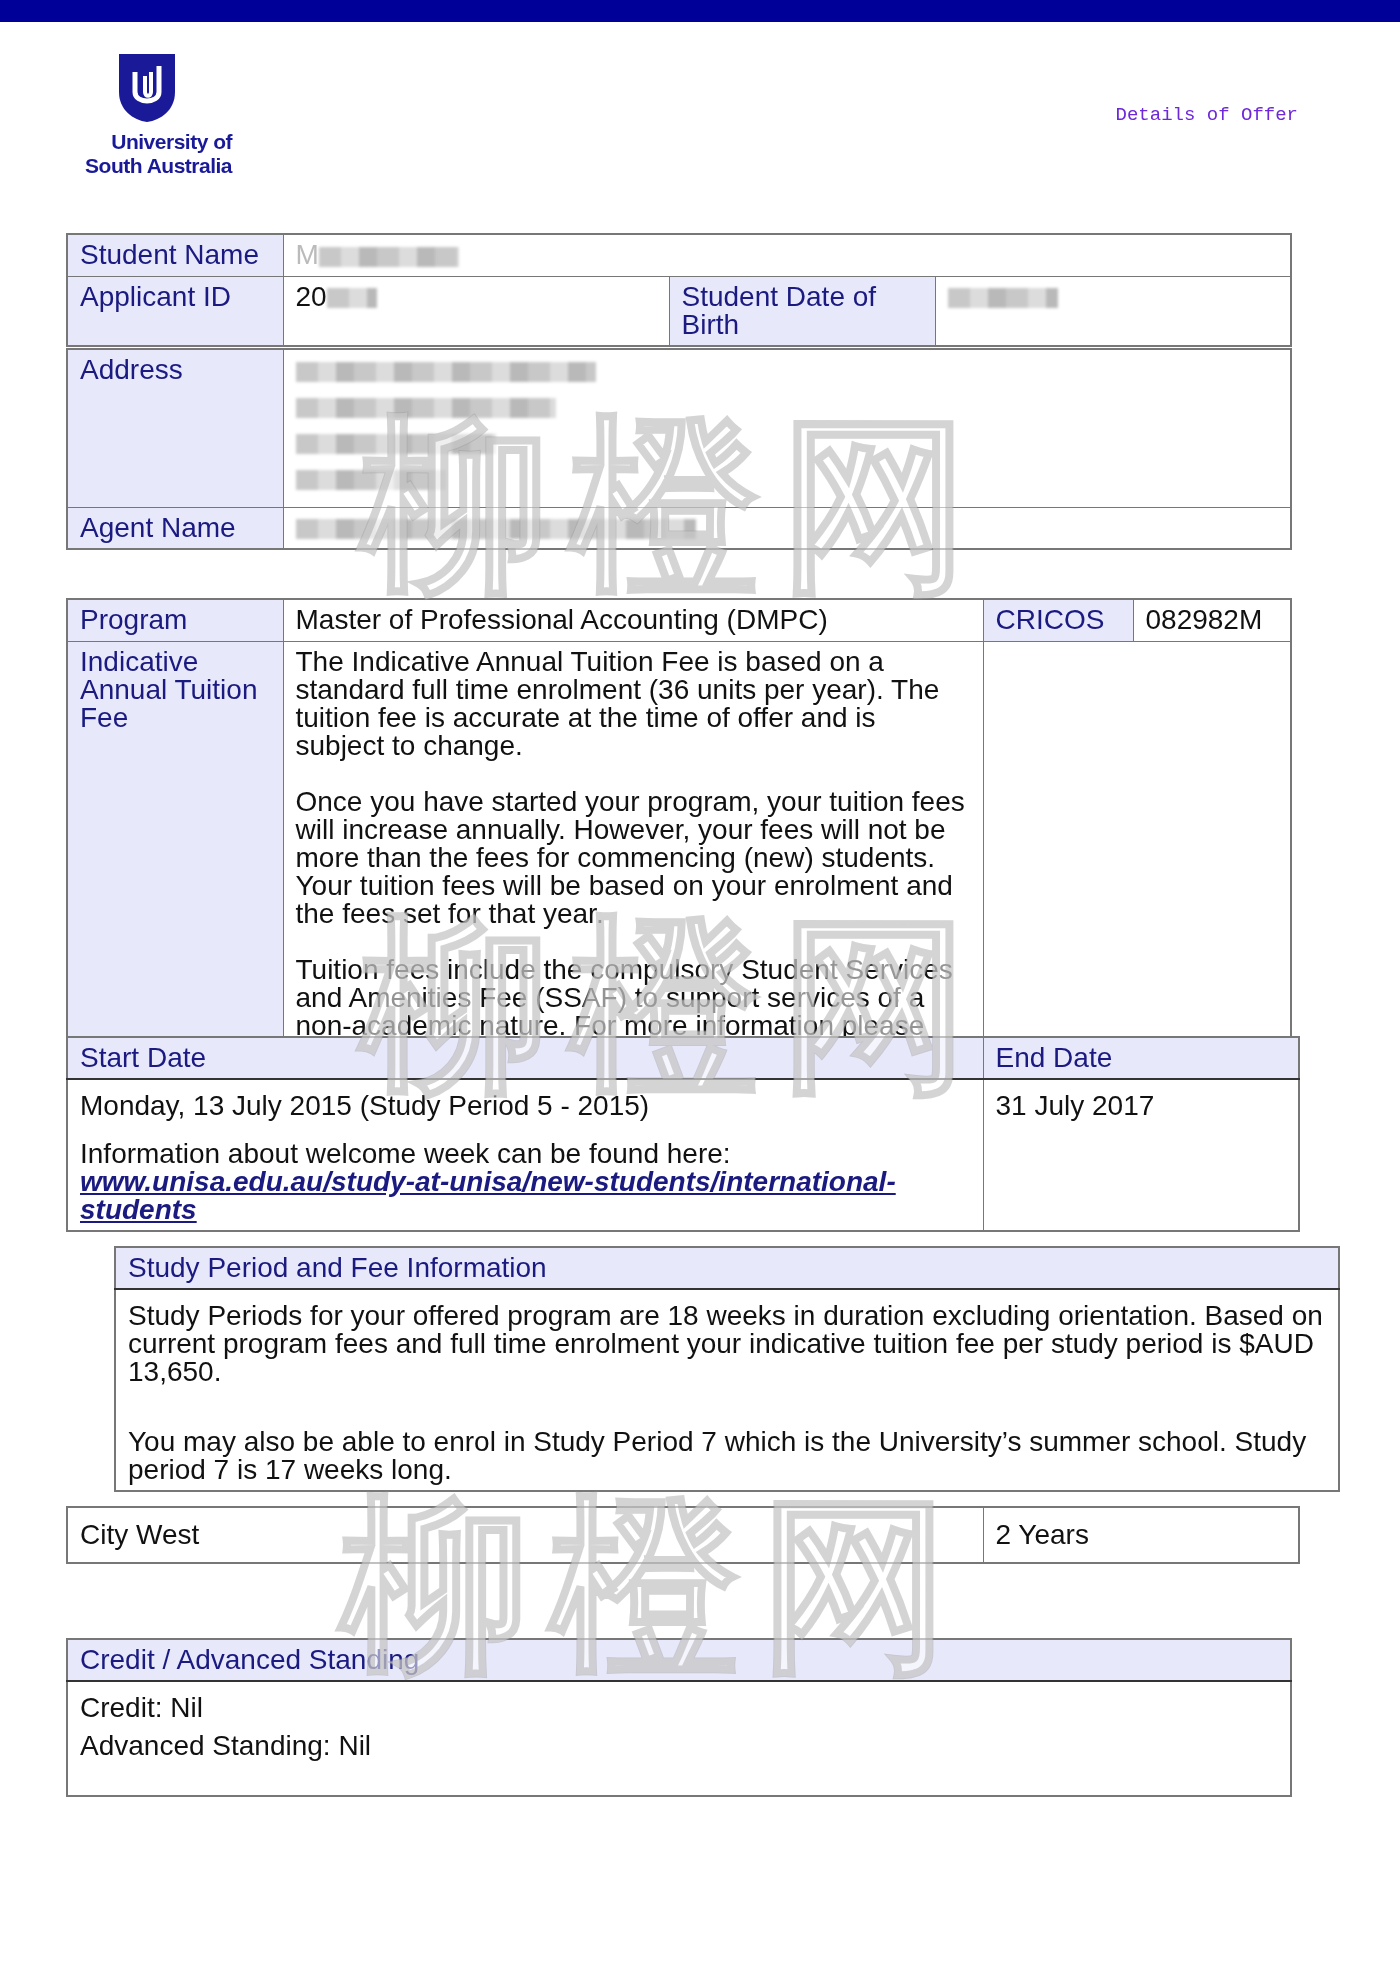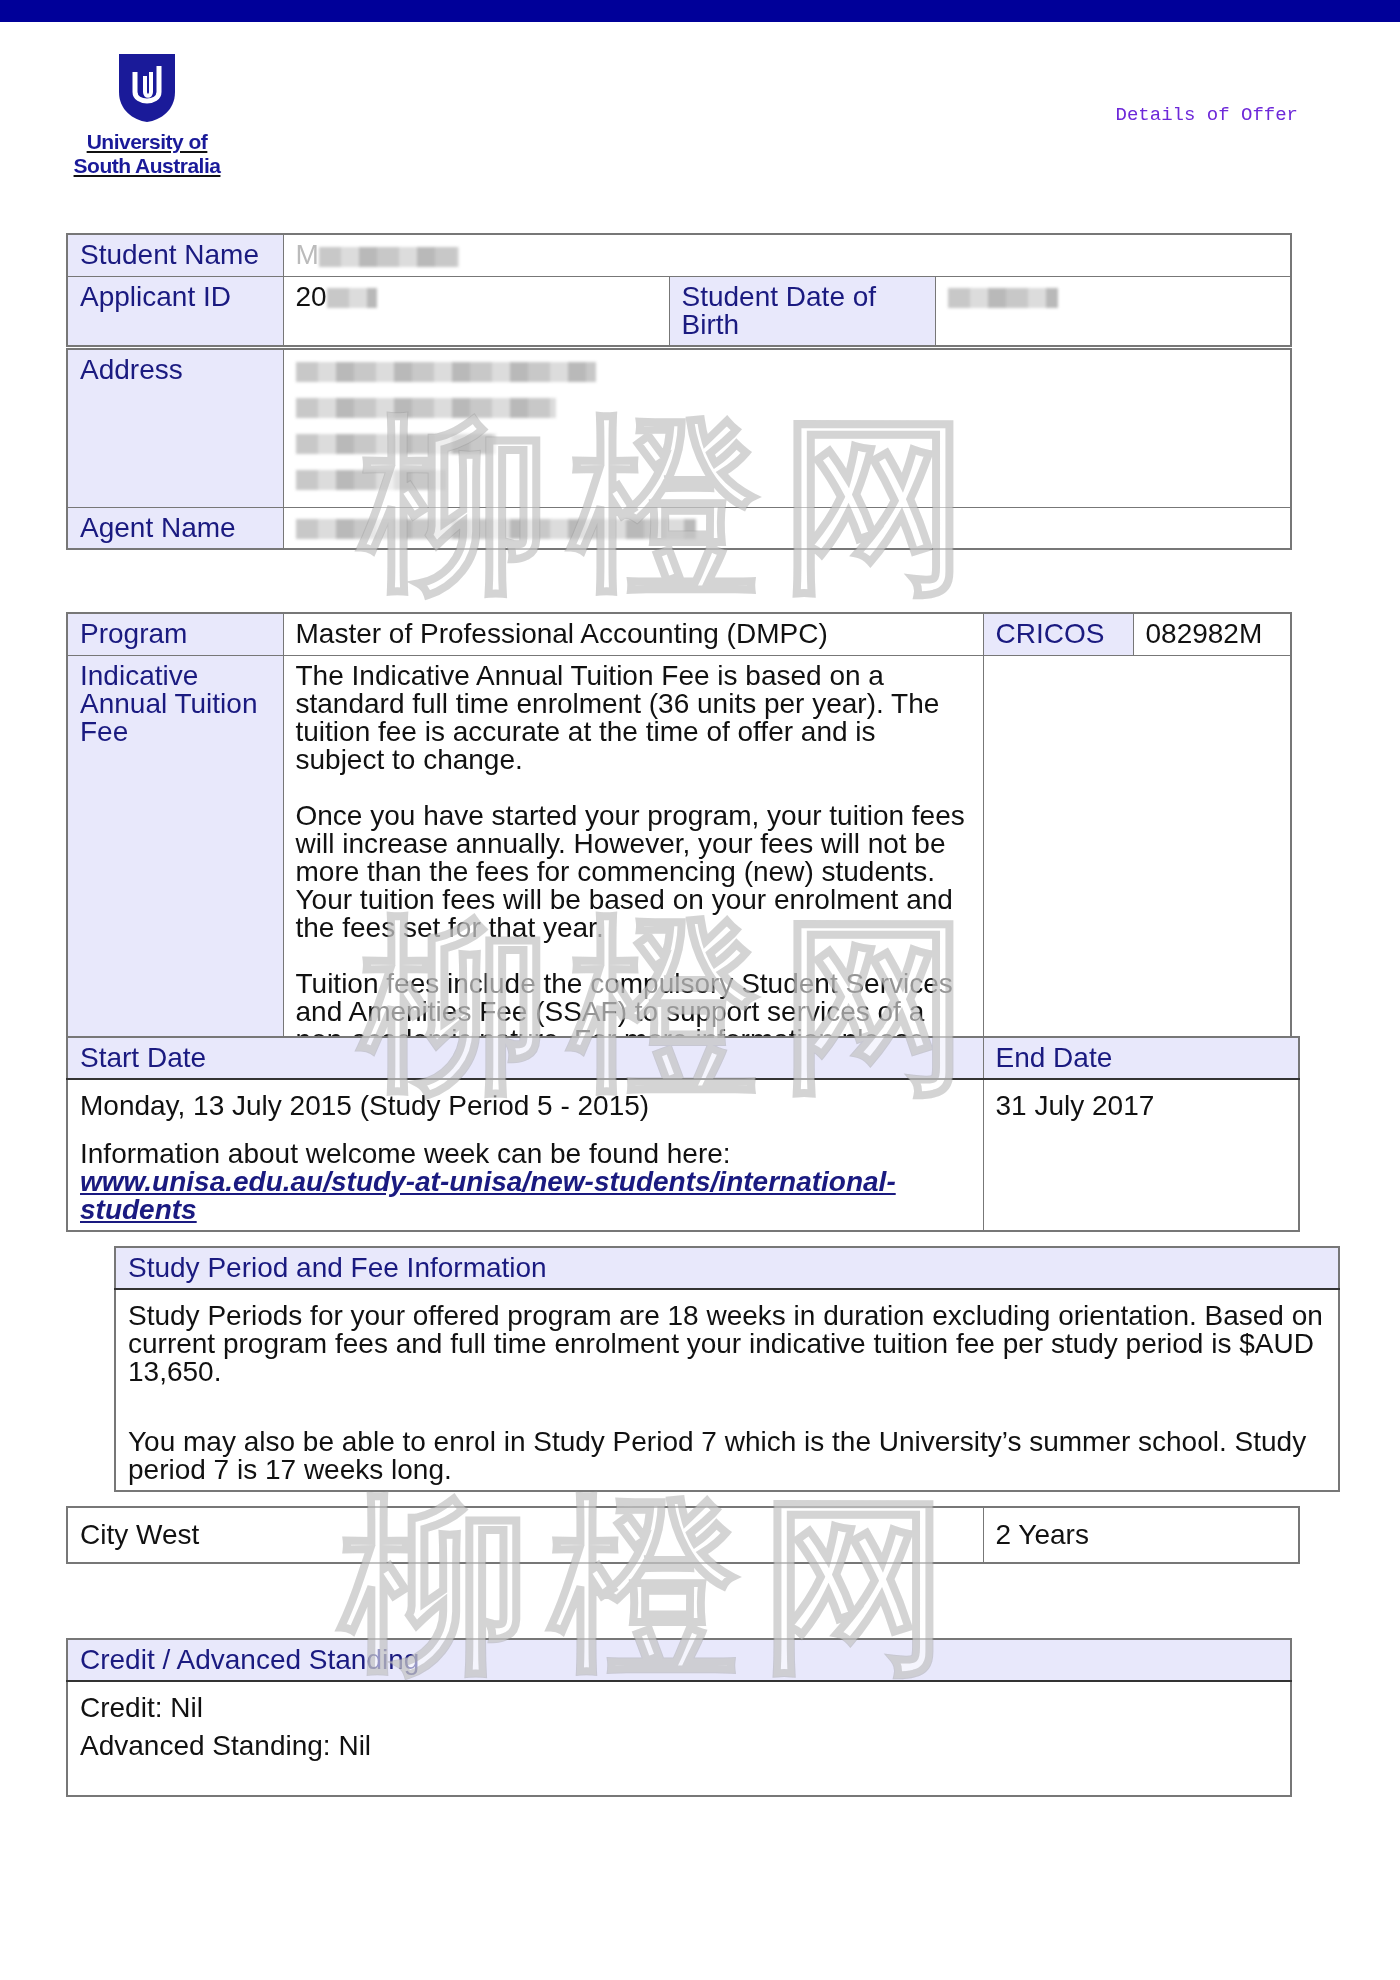--- a/index.html
+++ b/index.html
@@ -2,21 +2,21 @@
 <html><head>
 <meta charset="utf-8">
 <style>
   * { box-sizing: border-box; }
   html, body { margin: 0; padding: 0; }
   body {
     width: 1400px; height: 1980px; background: #ffffff; position: relative; overflow: hidden;
     font-family: "Liberation Sans", sans-serif; color: #111;
   }
   .topbar { position: absolute; left: 0; top: 0; width: 1400px; height: 22px; background: #000099; }
-  .logo { position: absolute; left: 62px; top: 52px; width: 170px; text-align: center; text-decoration: underline; }
+  .logo { position: absolute; left: 62px; top: 52px; width: 170px; text-align: right; }
   .logo svg { display: block; margin: 0 auto; }
   .logo-text { color: #1a1a99; font-weight: bold; font-size: 21px; line-height: 24px; letter-spacing: -0.5px; margin-top: 6px; }
   .doc-title { position: absolute; right: 102px; top: 104px; font-size: 19px; color: #6d28d9; font-family: Liberation Mono, monospace; }
 
   .tbl { position: absolute; left: 66px; width: 1226px; border: 2px solid #777; border-collapse: collapse; font-size: 28px; }
   .tbl.wide { width: 1234px; }
   .tbl td { border: 1.5px solid #777; vertical-align: top; padding: 6px 12px; line-height: 28px; }
   .lbl { background: #e8e8fb; color: #1a1a80; }
   .val { background: #fff; color: #111; }
   .right { }
@@ -88,21 +88,21 @@
       <div style="margin-top:8px"><span class="blur" style="width:150px"></span></div>
     </td>
   </tr>
   <tr style="height:42px">
     <td class="lbl">Agent Name</td>
     <td class="val"><span class="blur" style="width:400px"></span></td>
   </tr>
 </tbody>
   </table>
 
-<table class="tbl" style="top:612px;">
+<table class="tbl" style="top:598px;">
   <colgroup>
       <col style="width:216px">
       <col style="width:700px">
       <col style="width:150px">
       <col>
     </colgroup>
   <tbody>
       <tr style="height:42px">
     <td class="lbl">Program</td>
     <td class="val">Master of Professional Accounting (DMPC)</td>

